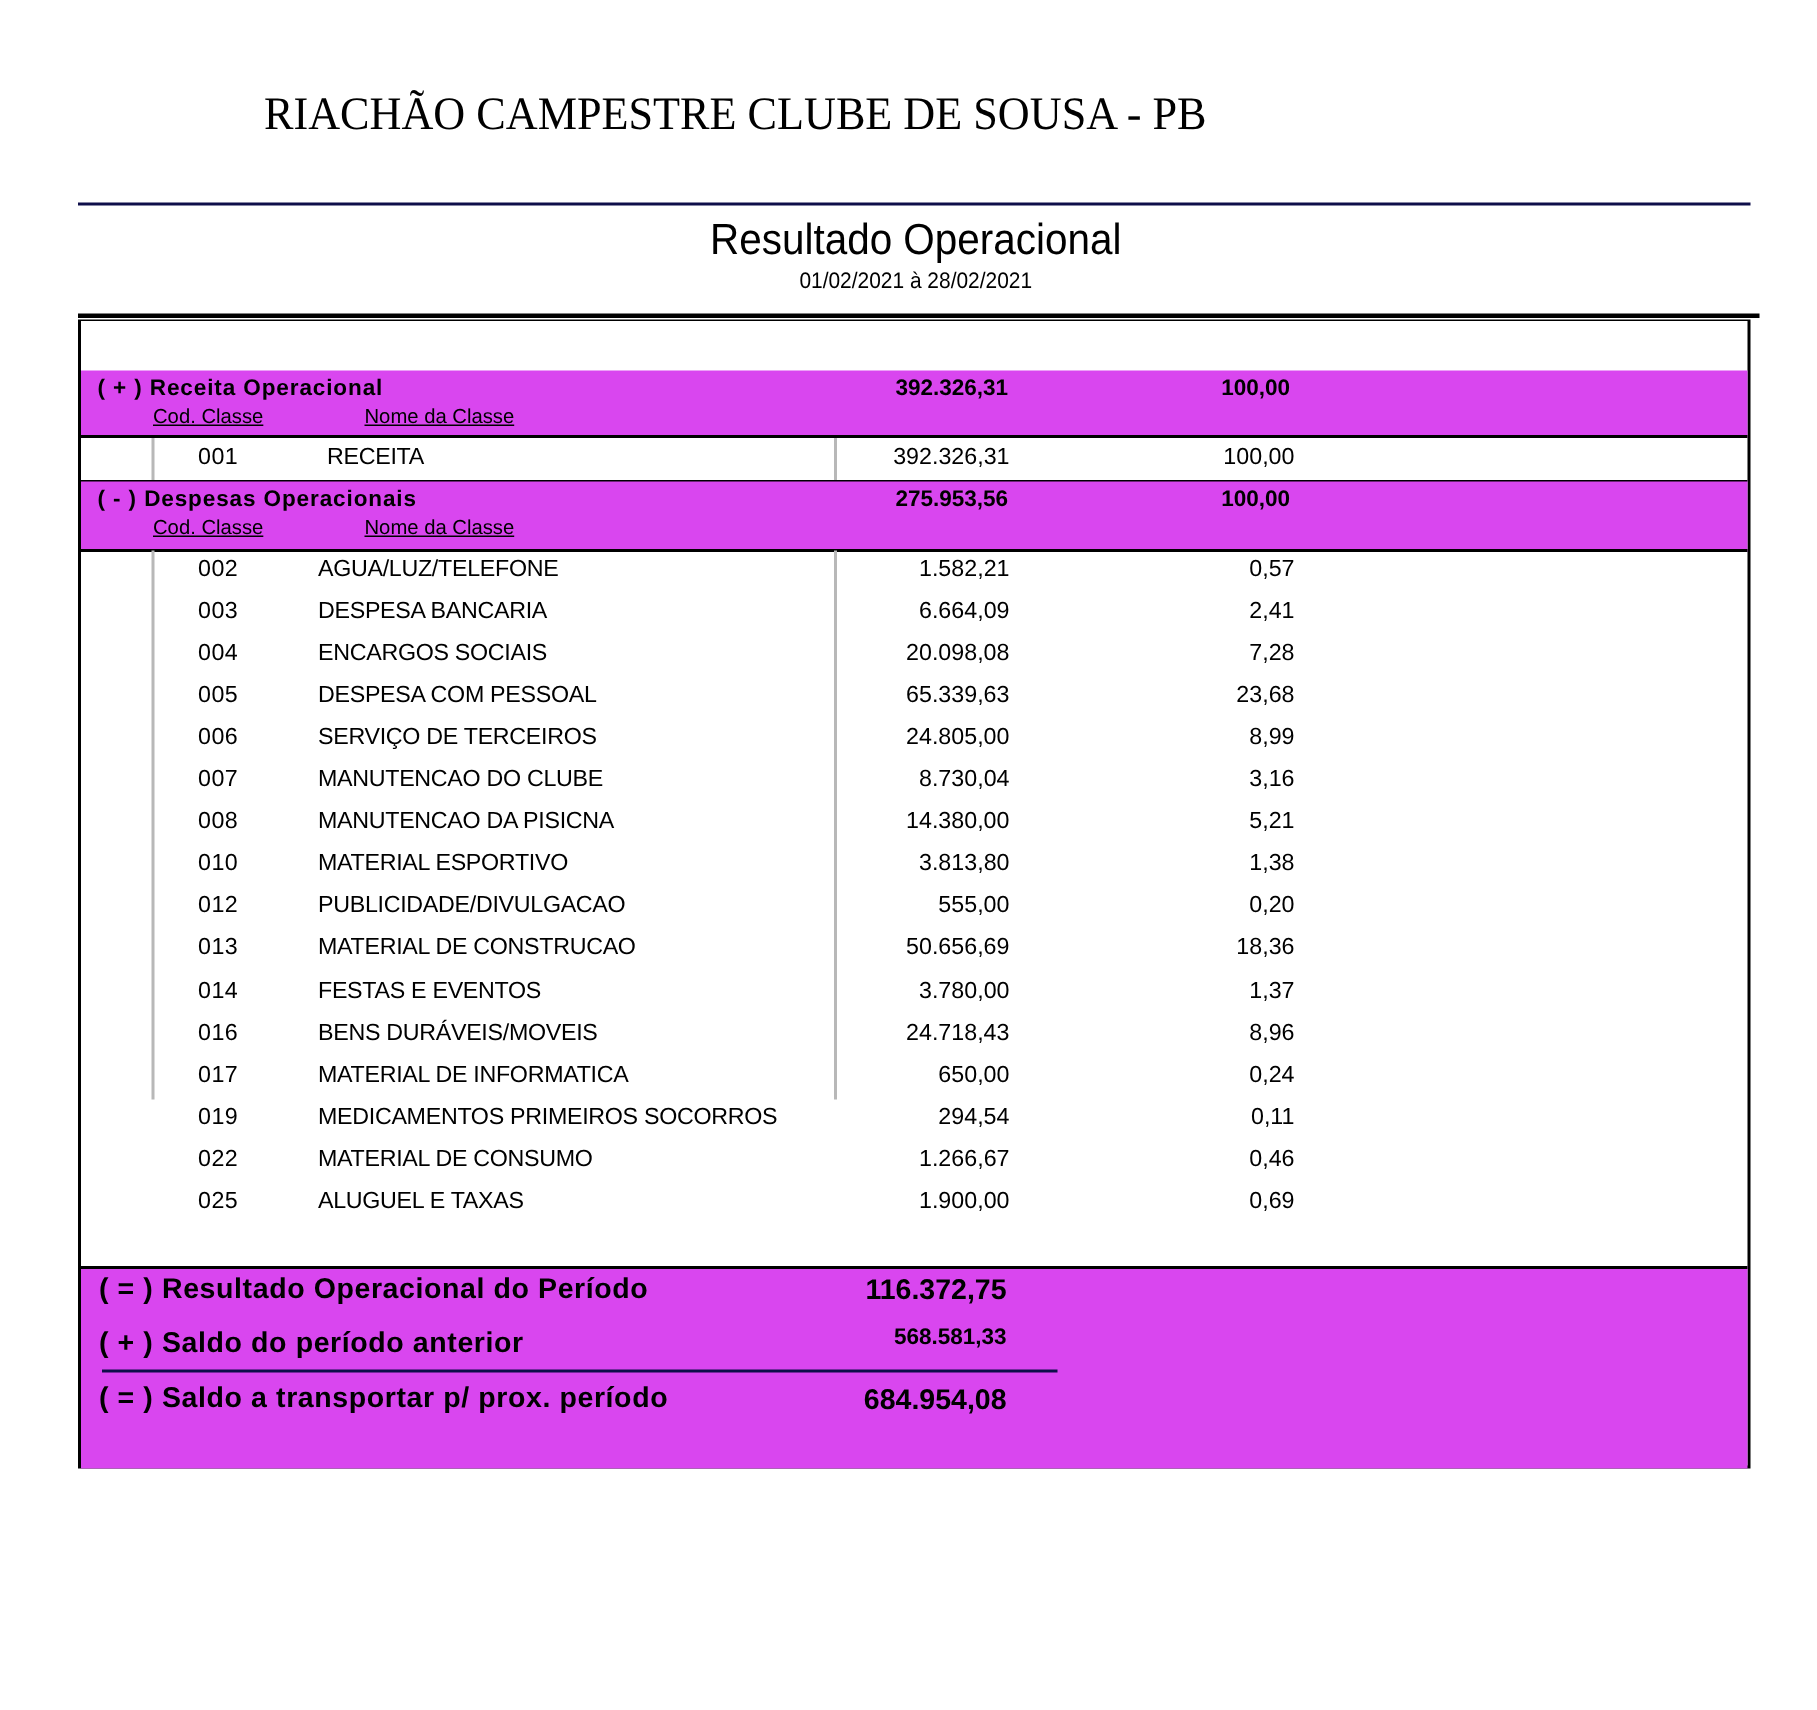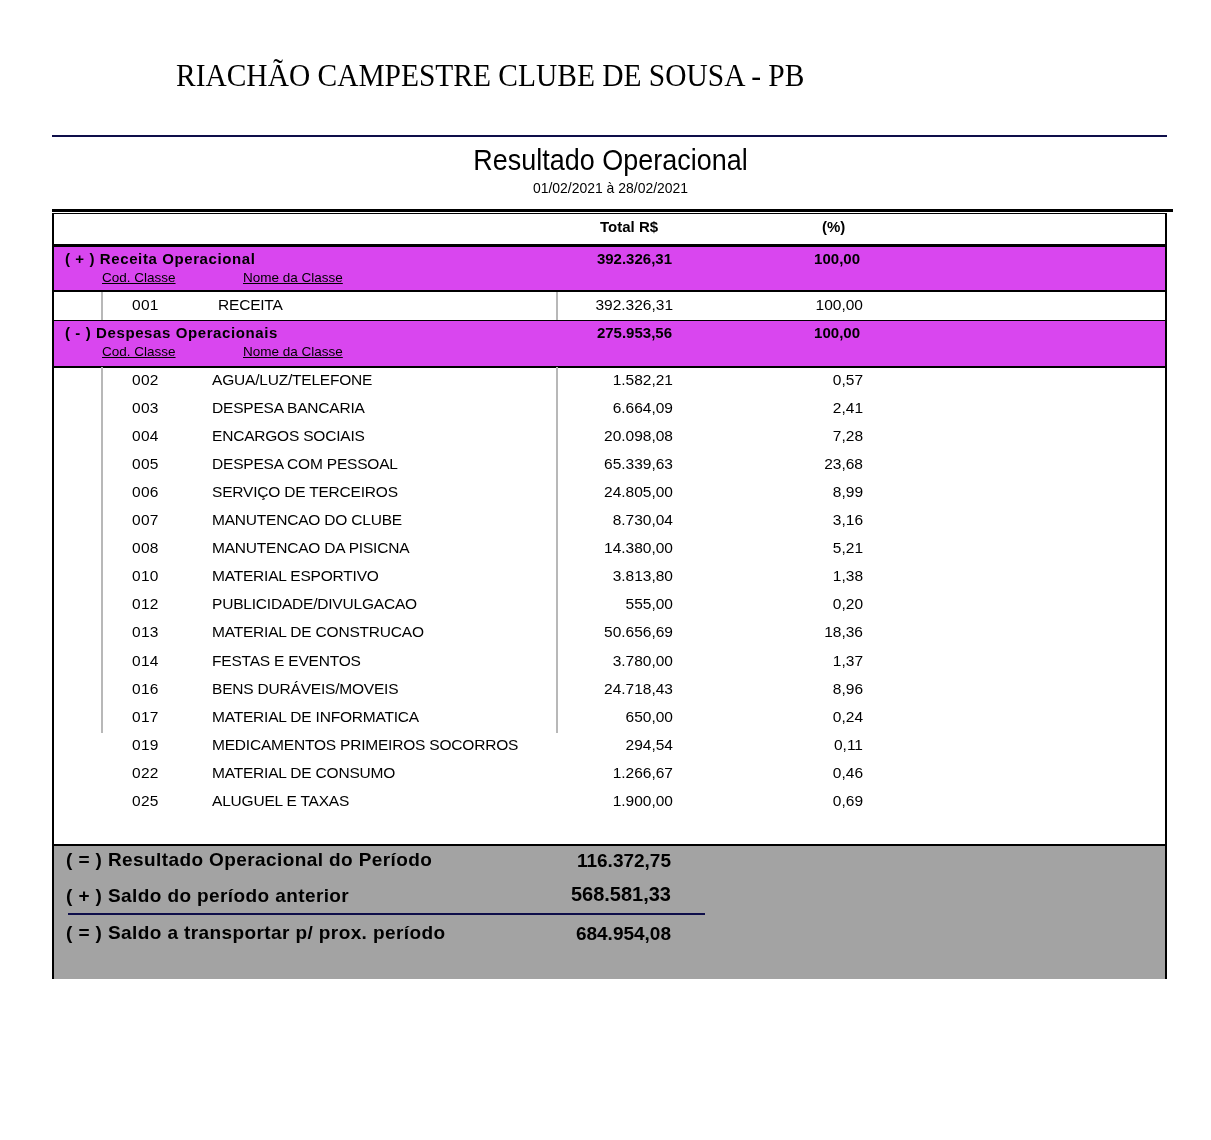--- a/index.html
+++ b/index.html
@@ -33,45 +33,41 @@
   .vline-a { left: 47px; }
   .vline-b { left: 502px; }
 
   .row { position: absolute; left: 0; width: 100%; height: 28px; font-size: 15.5px; }
   .row .cod { position: absolute; left: 78px; top: 4px; letter-spacing: 0.3px; }
   .row .nome { position: absolute; left: 158px; top: 4px; white-space: nowrap; letter-spacing: -0.2px; }
   .row .total { position: absolute; right: 492px; top: 4px; text-align: right; }
   .row .pct { position: absolute; right: 302px; top: 4px; text-align: right; }
   .rows-receita .row .nome { left: 164px; }
 
-  .footer { position: absolute; left: 0; top: 630px; width: 100%; height: 133px; background: #a3a3a3; border-top: 2px solid #000; text-decoration: underline; }
+  .footer { position: absolute; left: 0; top: 630px; width: 100%; height: 133px; background: #d946ef; border-top: 2px solid #000; text-decoration: underline; }
   .f-label { position: absolute; left: 12px; font-size: 19px; font-weight: bold; white-space: nowrap; letter-spacing: 0.4px; }
   .f-val { position: absolute; right: 494px; font-weight: bold; text-align: left; }
   .f1-label { top: 3px; }
   .f1-val { top: 4px; font-size: 19px; }
   .f2-label { top: 39px; }
-  .f2-val { top: 37px; font-size: 20px; }
+  .f2-val { top: 37px; font-size: 15px; }
   .f-rule { position: absolute; left: 14px; top: 67px; width: 637px; height: 2px; background: #0e0e4a; }
   .f3-label { top: 76px; }
   .f3-val { top: 77px; font-size: 19px; }
 </style>
 </head>
 <body>
 
 <div class="club-title">RIACHÃO CAMPESTRE CLUBE DE SOUSA - PB</div>
 <div class="top-rule"></div>
 <div class="report-title">Resultado Operacional</div>
 <div class="report-period">01/02/2021 à 28/02/2021</div>
 <div class="thick-rule"></div>
 
 <div class="frame">
-  <div class="hdr">
-    <span class="hdr-total">Total R$</span>
-    <span class="hdr-pct">(%)</span>
-  </div>
 
   <div class="sec sec-receita">
     <span class="sec-label">( + ) Receita Operacional</span>
     <span class="sec-total">392.326,31</span>
     <span class="sec-pct">100,00</span>
     <span class="col-hdr-cod">Cod. Classe</span>
     <span class="col-hdr-nome">Nome da  Classe</span>
   </div>
 
   <div class="rows rows-receita">

